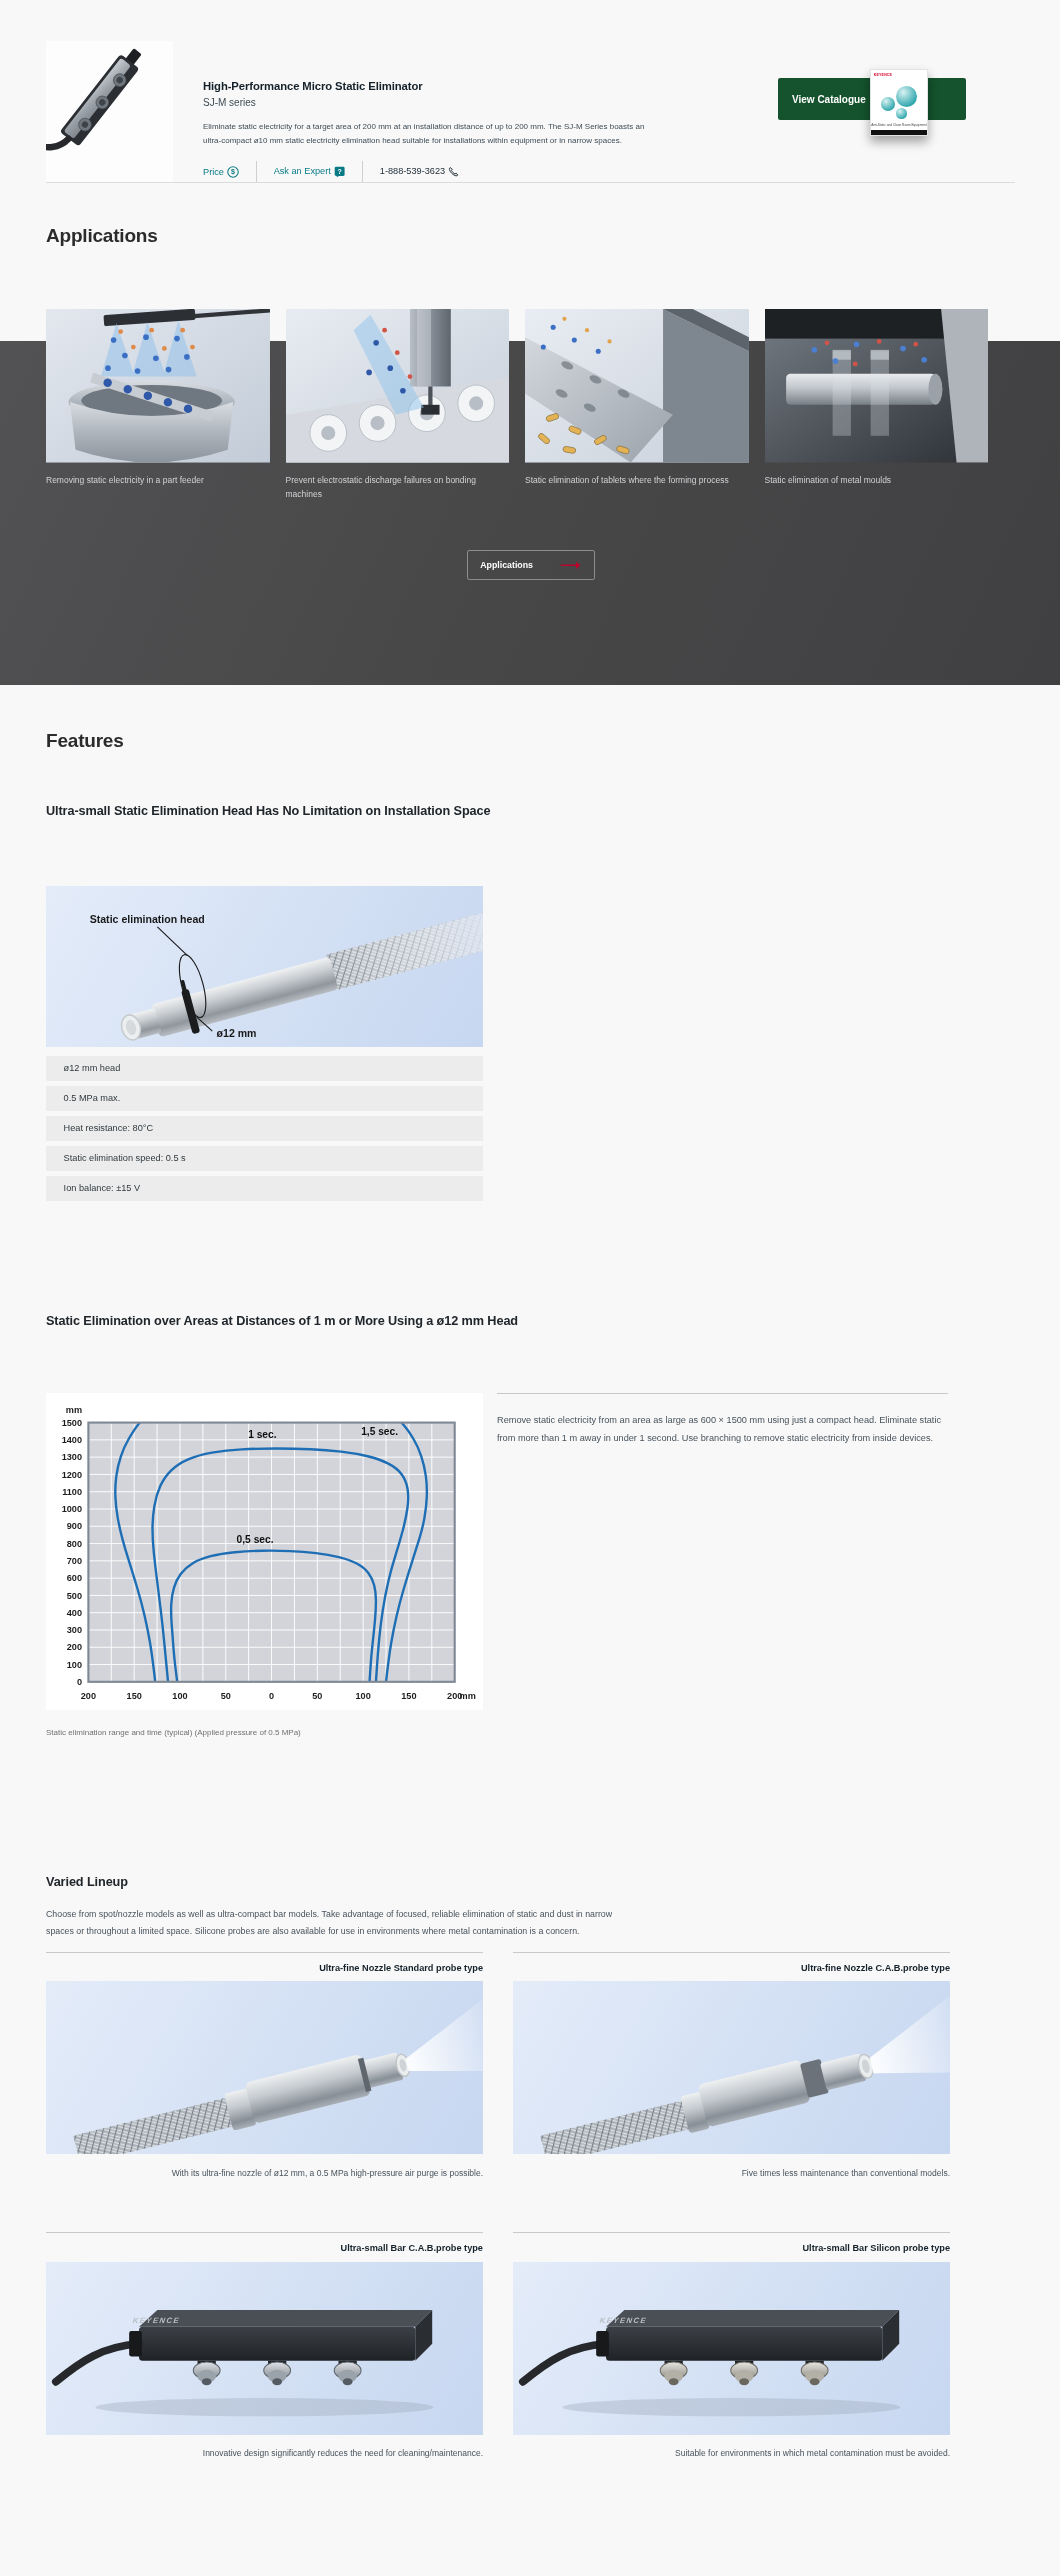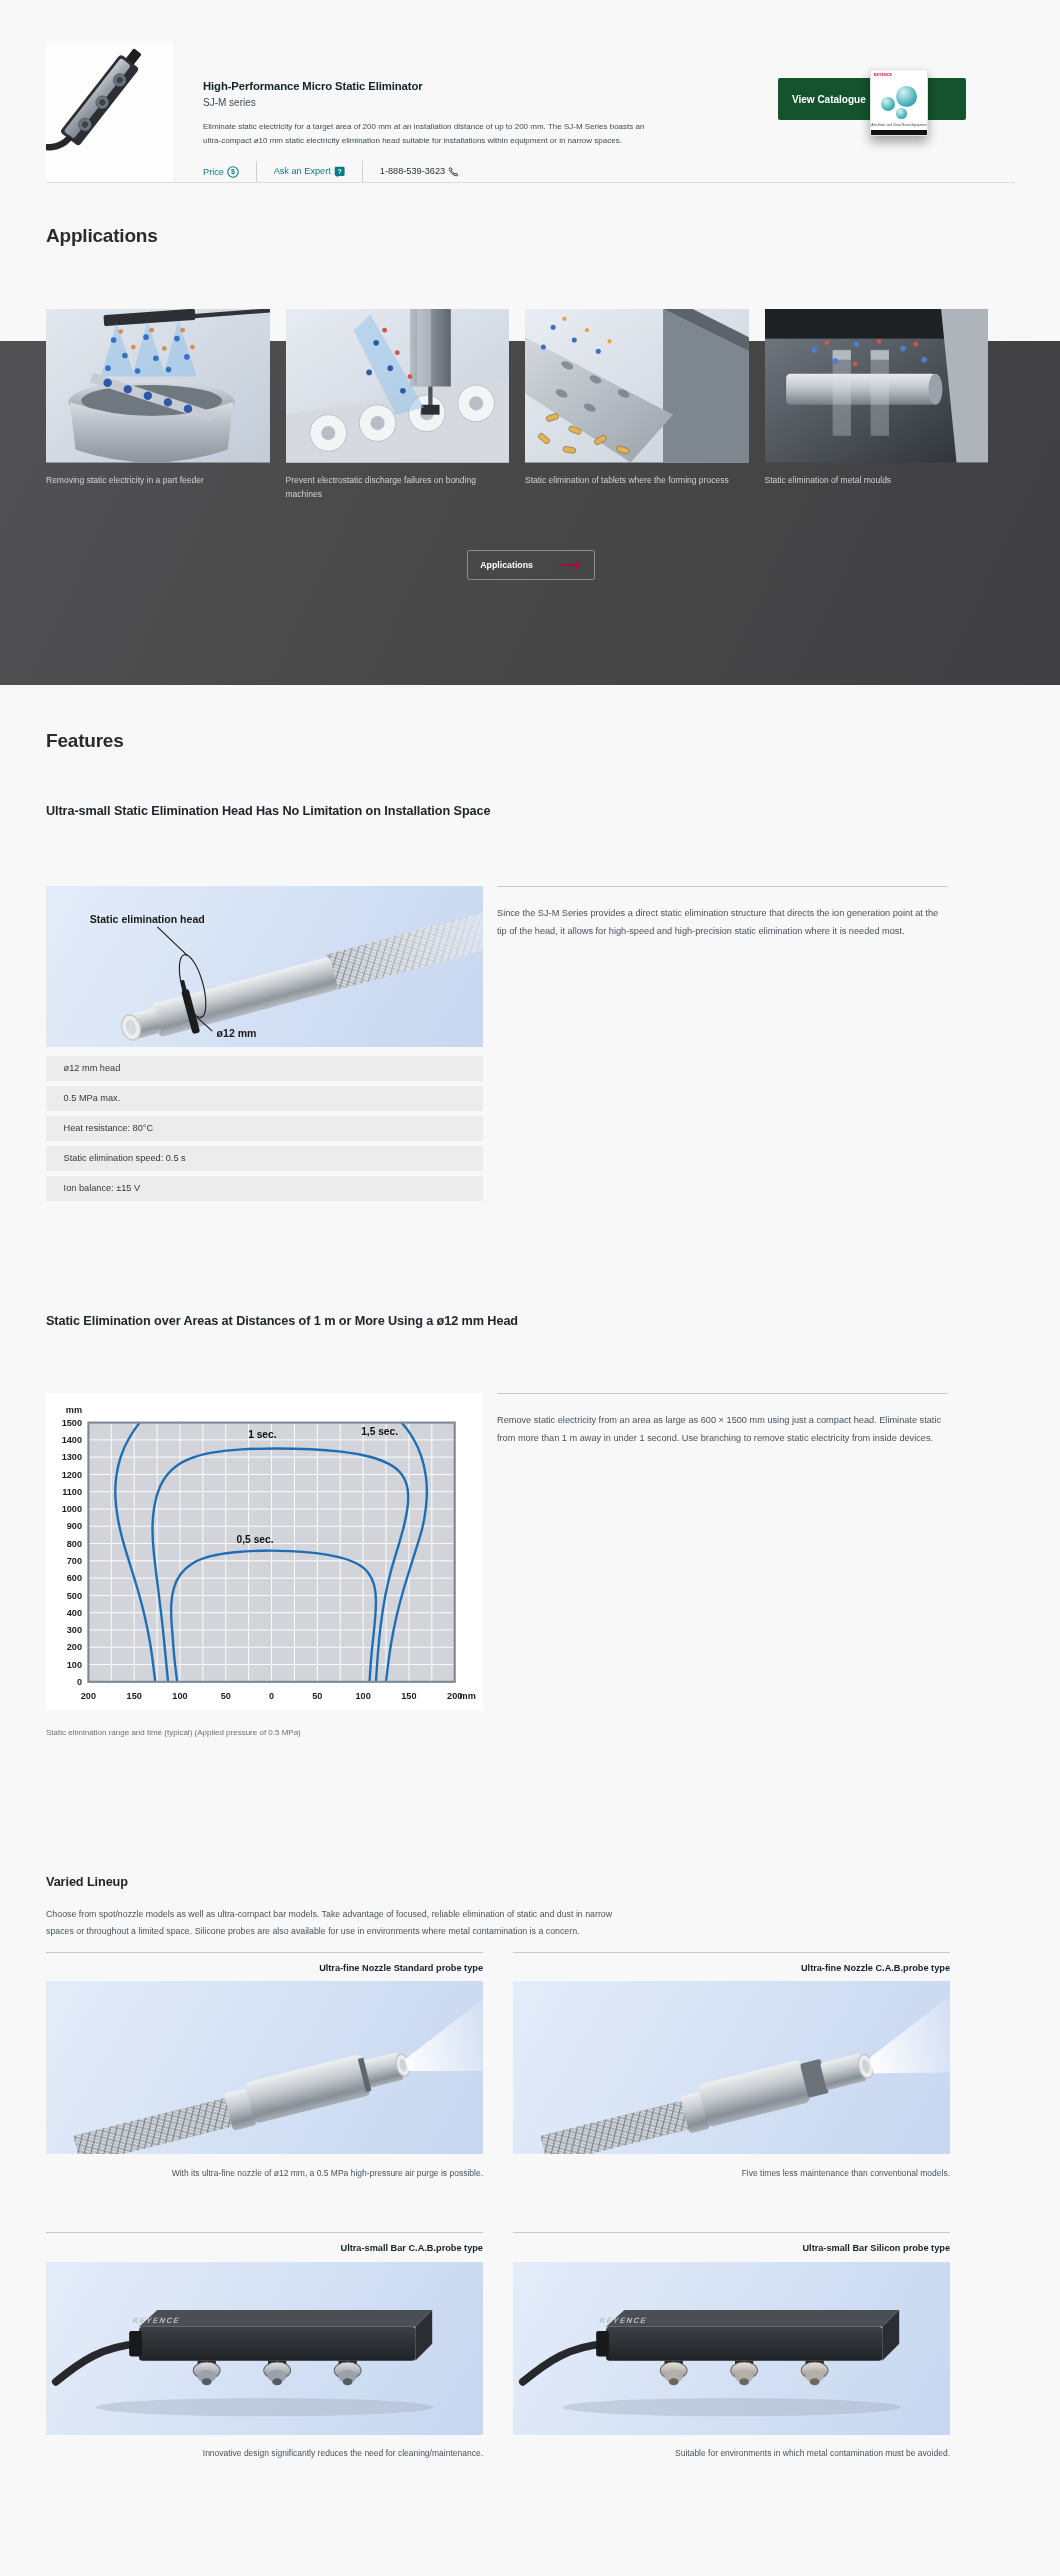--- a/index.html
+++ b/index.html
@@ -403,23 +403,20 @@
             <text x="242" y="214" font-size="15" font-weight="bold" fill="#1a1a1a">ø12 mm</text>
           </svg>
         </div>
         <ul class="specs">
           <li>ø12 mm head</li>
           <li>0.5 MPa max.</li>
           <li>Heat resistance: 80°C</li>
           <li>Static elimination speed: 0.5 s</li>
           <li>Ion balance: ±15 V</li>
         </ul>
-      </div>
-      <div class="feat-right">
-        <p>Since the SJ-M Series provides a direct static elimination structure that directs the ion generation point at the tip of the head, it allows for high-speed and high-precision static elimination where it is needed most.</p>
       </div>
     </div>
 
     <h3 class="h3-f2">Static Elimination over Areas at Distances of 1 m or More Using a ø12 mm Head</h3>
 
     <div class="feat-row row2">
       <div class="feat-left">
         <div class="chart-panel">
           <div id="chart-mount">
               <svg viewBox="0 0 620 450">

